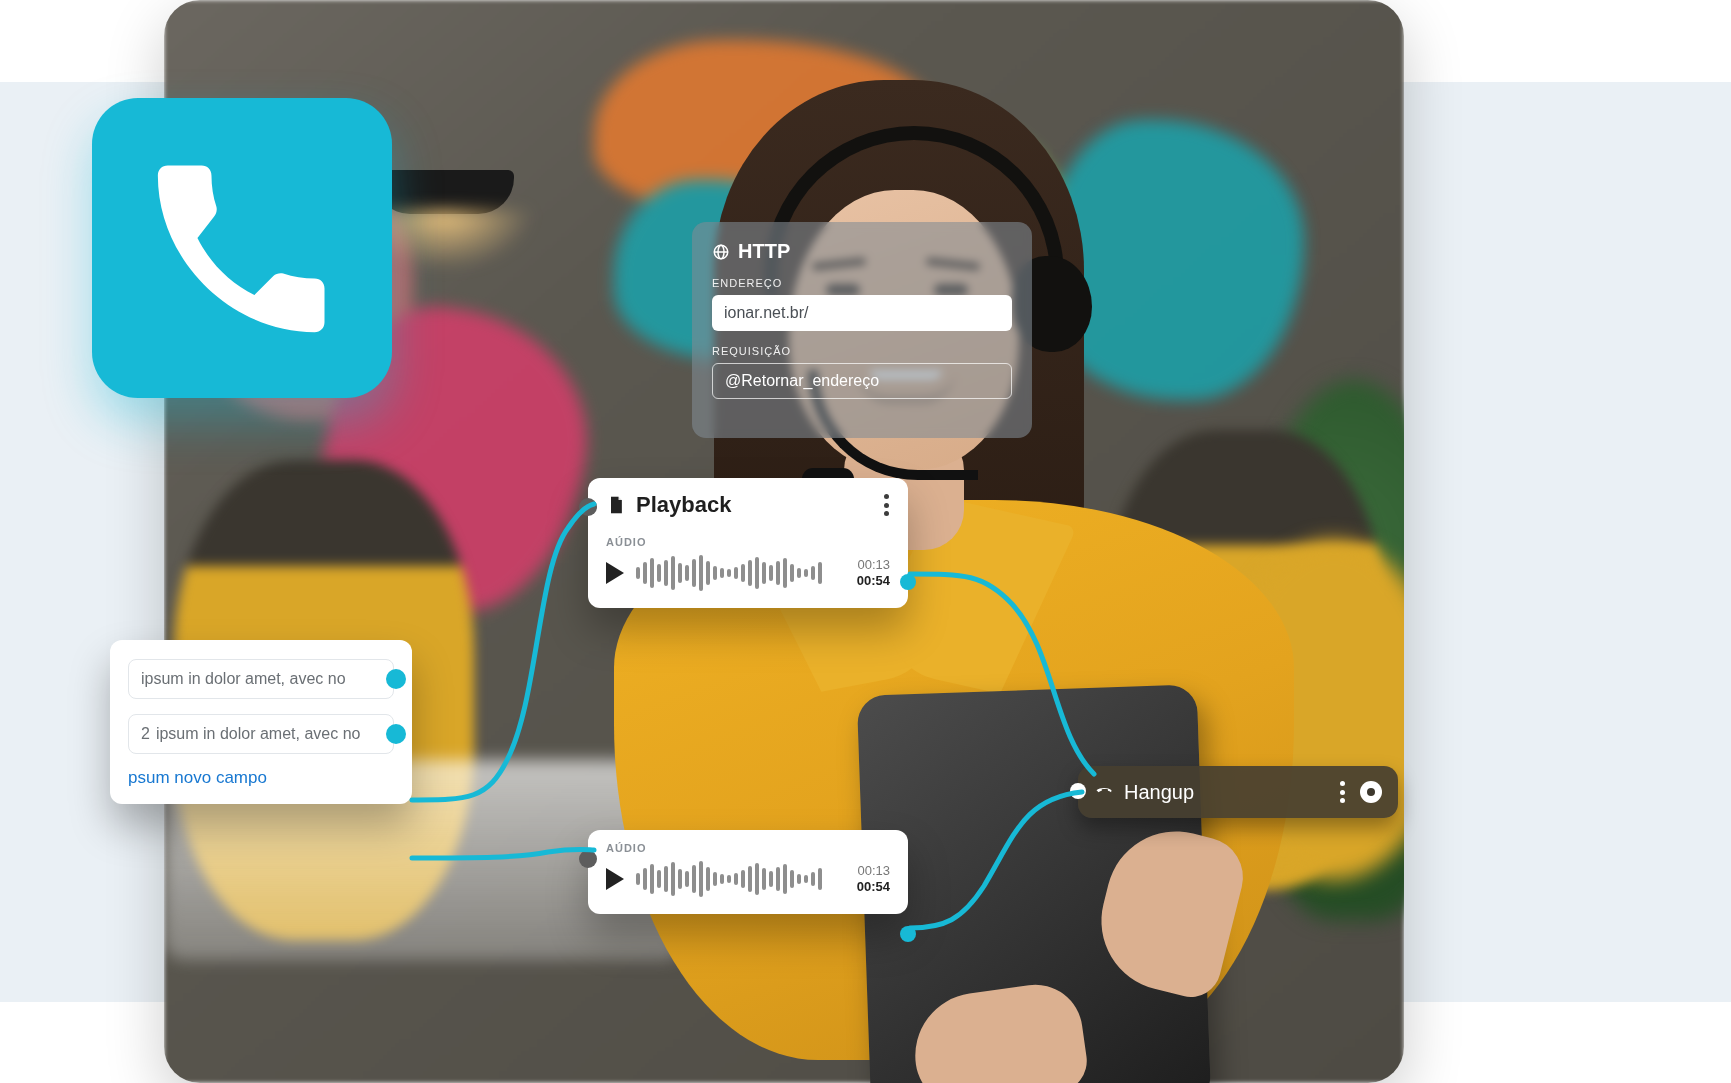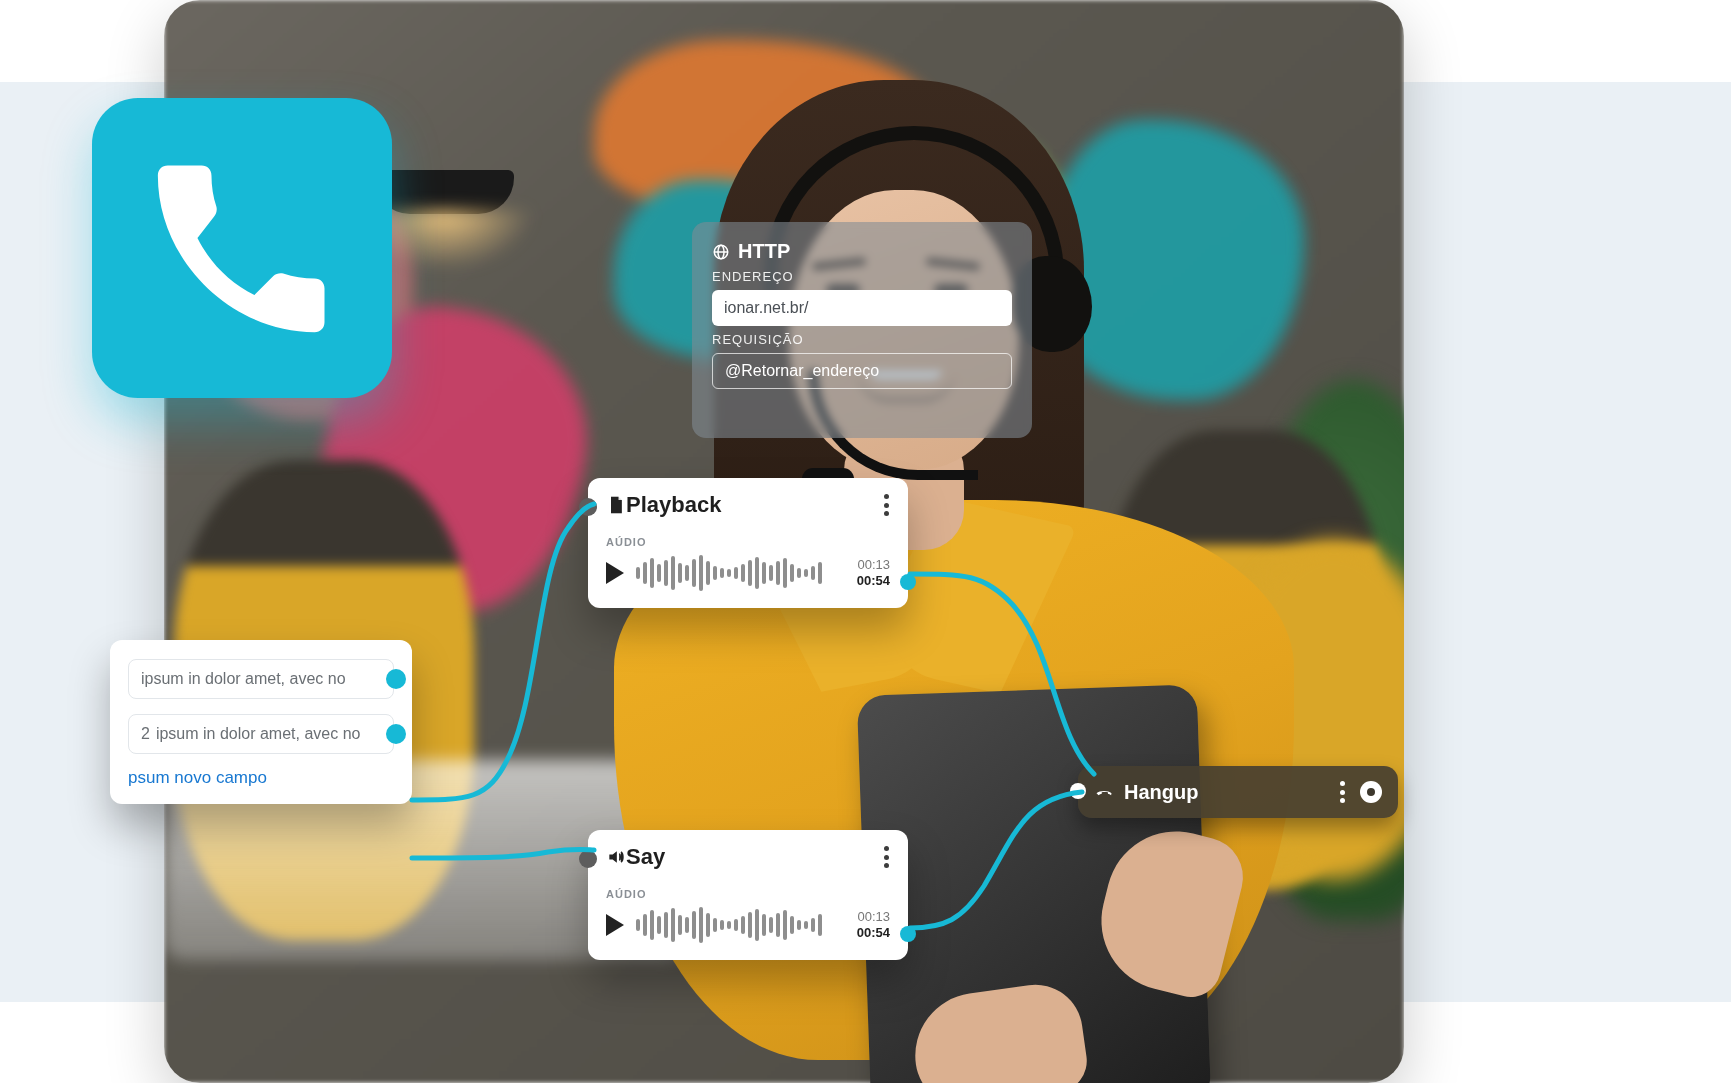--- a/index.html
+++ b/index.html
@@ -52,28 +52,28 @@
   .handL { position:absolute; left:280px; top:920px; width:170px; height:110px; background:#dbb090; border-radius: 80px 60px 40px 60px; transform: rotate(-8deg); }
   .handR { position:absolute; left:470px; top:760px; width:130px; height:160px; background:#dbb090; border-radius: 70px 40px 30px 70px; transform: rotate(14deg); }
 
   
   .phone-tile { position: absolute; left: 92px; top: 98px; width: 300px; height: 300px; background:#17b9d6; border-radius: 46px; display:flex; align-items:center; justify-content:center; box-shadow: 0 24px 48px rgba(23,185,214,.35); }
   .phone-tile svg { width: 66%; height: 66%; }
 
   
   .http-panel { position:absolute; left:692px; top:222px; width:340px; height:216px; background: rgba(130,140,148,.58); backdrop-filter: blur(4px); border-radius: 14px; padding: 18px 20px; color:#fff; }
   .http-panel .hdr { display:flex; align-items:center; gap:8px; font-weight:700; font-size:20px; }
-  .http-panel .lbl { font-size:13px; letter-spacing:1px; margin-top:6px; opacity:.9; }
+  .http-panel .lbl { font-size:11px; letter-spacing:1px; margin-top:14px; opacity:.9; }
   .http-panel .field { margin-top:6px; height:36px; background:#fff; border-radius:6px; display:flex; align-items:center; padding:0 12px; color:#4a4f55; font-size:16px; }
   .http-panel .chip { margin-top:6px; height:36px; border:1px solid rgba(255,255,255,.7); border-radius:6px; display:flex; align-items:center; padding:0 12px; color:#fff; font-size:16px; }
 
   
   .card { position:absolute; background:#fff; border-radius:12px; box-shadow: 0 22px 40px rgba(0,0,0,.28); }
   .card .chead { display:flex; align-items:center; justify-content:space-between; padding:14px 18px 6px; }
-  .card .chead .titlewrap { display:flex; align-items:center; font-weight:700; font-size:22px; color:#1f1f1f; }
+  .card .chead .titlewrap { display:flex; align-items:center; gap:10px; font-weight:700; font-size:22px; color:#1f1f1f; }
   .card .sect { padding: 4px 18px 16px; }
   .card .label { font-size:11px; letter-spacing:1px; color:#8a8f95; margin: 8px 0 6px; font-weight:600; }
   .audio-row { display:flex; align-items:center; gap:12px; }
   .wave { flex:1; height:38px; display:flex; align-items:center; gap:3px; }
   .wave span { display:block; width:4px; background:#8e8e8e; border-radius:2px; }
   .duration { text-align:right; font-size:13px; color:#777; line-height:1.25; }
   .duration .cur { display:block; }
   .duration .tot { display:block; font-weight:700; color:#222; }
 
   .kebab { width:6px; height:22px; display:flex; flex-direction:column; justify-content:space-between; }
@@ -81,21 +81,21 @@
 
   
   .key-card .desc { color:#4a4f55; font-size:17px; line-height:1.35; }
   .option { border:1px solid #e2e6ea; border-radius:8px; padding:10px 12px; margin-top:10px; display:flex; align-items:center; }
   .option.port { position:relative;margin-top:15px; }
   .port-dot { position:absolute; right:-3px; top:50%; width:20px; height:20px; background:#17b9d6; border-radius:50%; transform:translate(50%,-50%); }
   .add-link { color:#1878d1; font-size:17px; margin-top:14px; display:inline-block; }
 
   
   .hangup { position:absolute; left:1078px; top:766px; width:320px; height:52px; background: rgba(70,63,48,.92); border-radius:14px; display:flex; align-items:center; color:#fff; padding:0 16px; box-shadow:0 10px 20px rgba(0,0,0,.35); }
-  .hangup .titlewrap{ display:flex; align-items:flex-end; gap:10px; font-weight:700; font-size:20px; flex:1; }
+  .hangup .titlewrap{ display:flex; align-items:flex-start; gap:10px; font-weight:400; font-size:20px; flex:1; }
   .hangup .kebab span{ background:#fff; }
   .hangup .end-dot{ width:22px; height:22px; border-radius:50%; background:#fff; margin-left:14px; display:flex; align-items:center; justify-content:center; }
   .hangup .end-dot::after{ content:""; width:8px; height:8px; background:#3d382d; border-radius:50%; }
 
   
   svg.conn { position:absolute; overflow:visible; pointer-events:none; }
   .stroke { fill:none; stroke:#17b9d6; stroke-width:5; stroke-linecap:round; }
 
   
   .in-port { position:absolute; left:-9px; top:20px; width:18px; height:18px; background:#5d5d5d; border-radius:50%; }
@@ -244,34 +244,20 @@
       <span style="margin-right:6px; color:#6a6f74">2</span>
       <span style="color:#6a6f74">ipsum in dolor amet, avec no</span>
       <div class="port-dot"></div>
     </div>
     <span class="add-link">psum novo campo</span>
   </div>
 </div>
 
 <div class="card" style="left:588px; top:830px; width:320px;">
   <div class="in-port"></div>
-  <div class="chead">
-    <div class="titlewrap">
-      <svg width="20" height="20" viewBox="0 0 24 24">
-          <path fill="#222" d="M4 9v6h4l5 4V5L8 9H4z"></path>
-          <path fill="#222" d="M16 8c1.5 1 1.5 7 0 8M18 6c3 2 3 10 0 12" stroke="#222" stroke-width="2"></path>
-        </svg>
-      <span>Say</span>
-    </div>
-    <div class="kebab">
-        <span></span>
-        <span></span>
-        <span></span>
-      </div>
-  </div>
   <div class="sect">
     <div class="label">AÚDIO</div>
     <div class="audio-row">
       <div class="play-tri"></div>
       <div class="wave" id="wave2">
           <span style="height: 12px;"></span>
           <span style="height: 22px;"></span>
           <span style="height: 30px;"></span>
           <span style="height: 18px;"></span>
           <span style="height: 26px;"></span>

